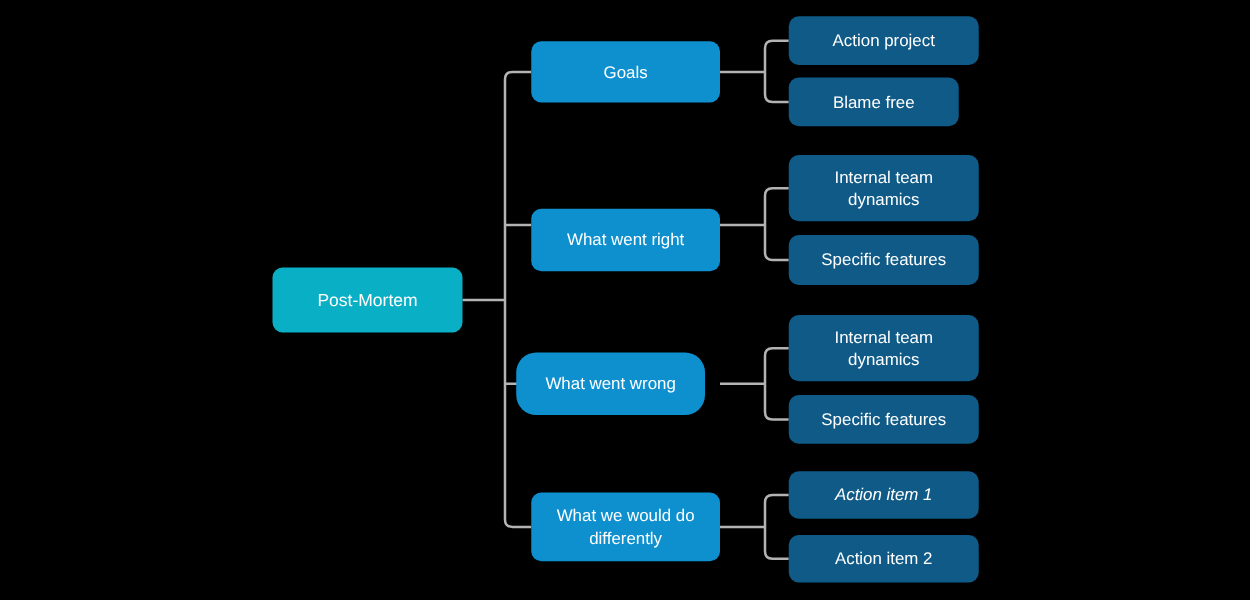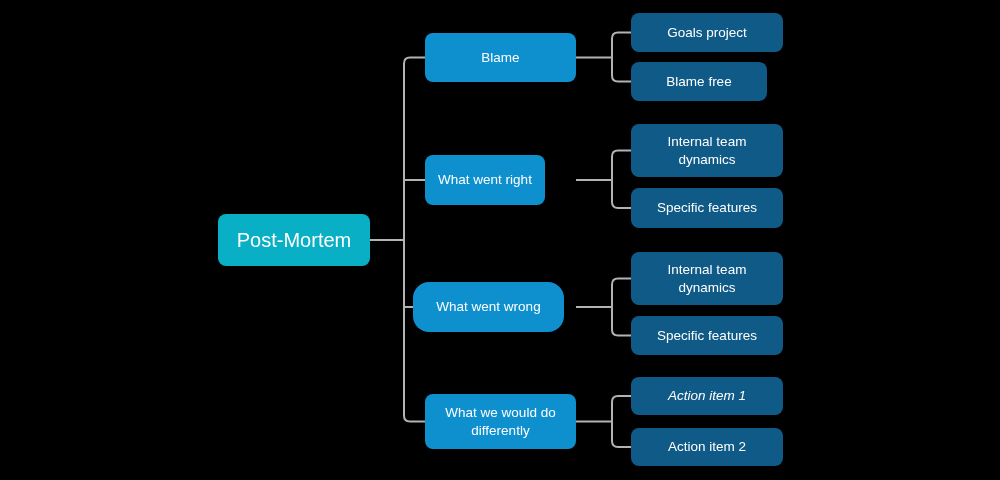--- a/index.html
+++ b/index.html
@@ -37,21 +37,21 @@
     align-items: center;
     justify-content: center;
     text-align: center;
     padding: 3px 10px;
     font-size: 13.5px;
     line-height: 1.3;
     cursor: default;
   }
   .node--root {
     background: var(--root-node, #09afc4);
-    font-size: 20px;
+    font-size: 14px;
   }
   .node--branch {
     background: var(--branch-node, #0e90cf);
   }
   .node--leaf {
     background: var(--leaf-node, #0f5a87);
   }
 </style>
 </head>
 <body>
@@ -77,37 +77,37 @@
 
     <path d="M576 421.5 H612"></path>
     <path d="M631 396 H618 Q612 396 612 402 V441 Q612 447 618 447 H631"></path>
   </svg>
 
   <div class="node node--root" style="left:218px; top:214px; width:152px; height:52px;">
     <span>Post-Mortem</span>
   </div>
 
   <div class="node node--branch" style="left:425px; top:33px; width:151px; height:49px;">
-    <span>Blame</span>
+    <span>Goals</span>
   </div>
 
-  <div class="node node--branch" style="left:425px; top:155px; width:120px; height:50px;">
+  <div class="node node--branch" style="left:425px; top:167px; width:151px; height:50px;">
     <span>What went right</span>
   </div>
 
   <div class="node node--branch" style="left:413px; top:282px; width:151px; height:50px;border-radius:16px;">
     <span>What went wrong</span>
   </div>
 
   <div class="node node--branch" style="left:425px; top:394px; width:151px; height:55px;text-align:center;">
     <span>What we would do differently</span>
   </div>
 
   <div class="node node--leaf" style="left:631px; top:13px; width:152px; height:39px;">
-    <span>Goals project</span>
+    <span>Action project</span>
   </div>
 
   <div class="node node--leaf" style="left:631px; top:62px; width:136px; height:39px;">
     <span>Blame free</span>
   </div>
 
   <div class="node node--leaf" style="left:631px; top:124px; width:152px; height:53px;">
     <span>Internal team dynamics</span>
   </div>
 

